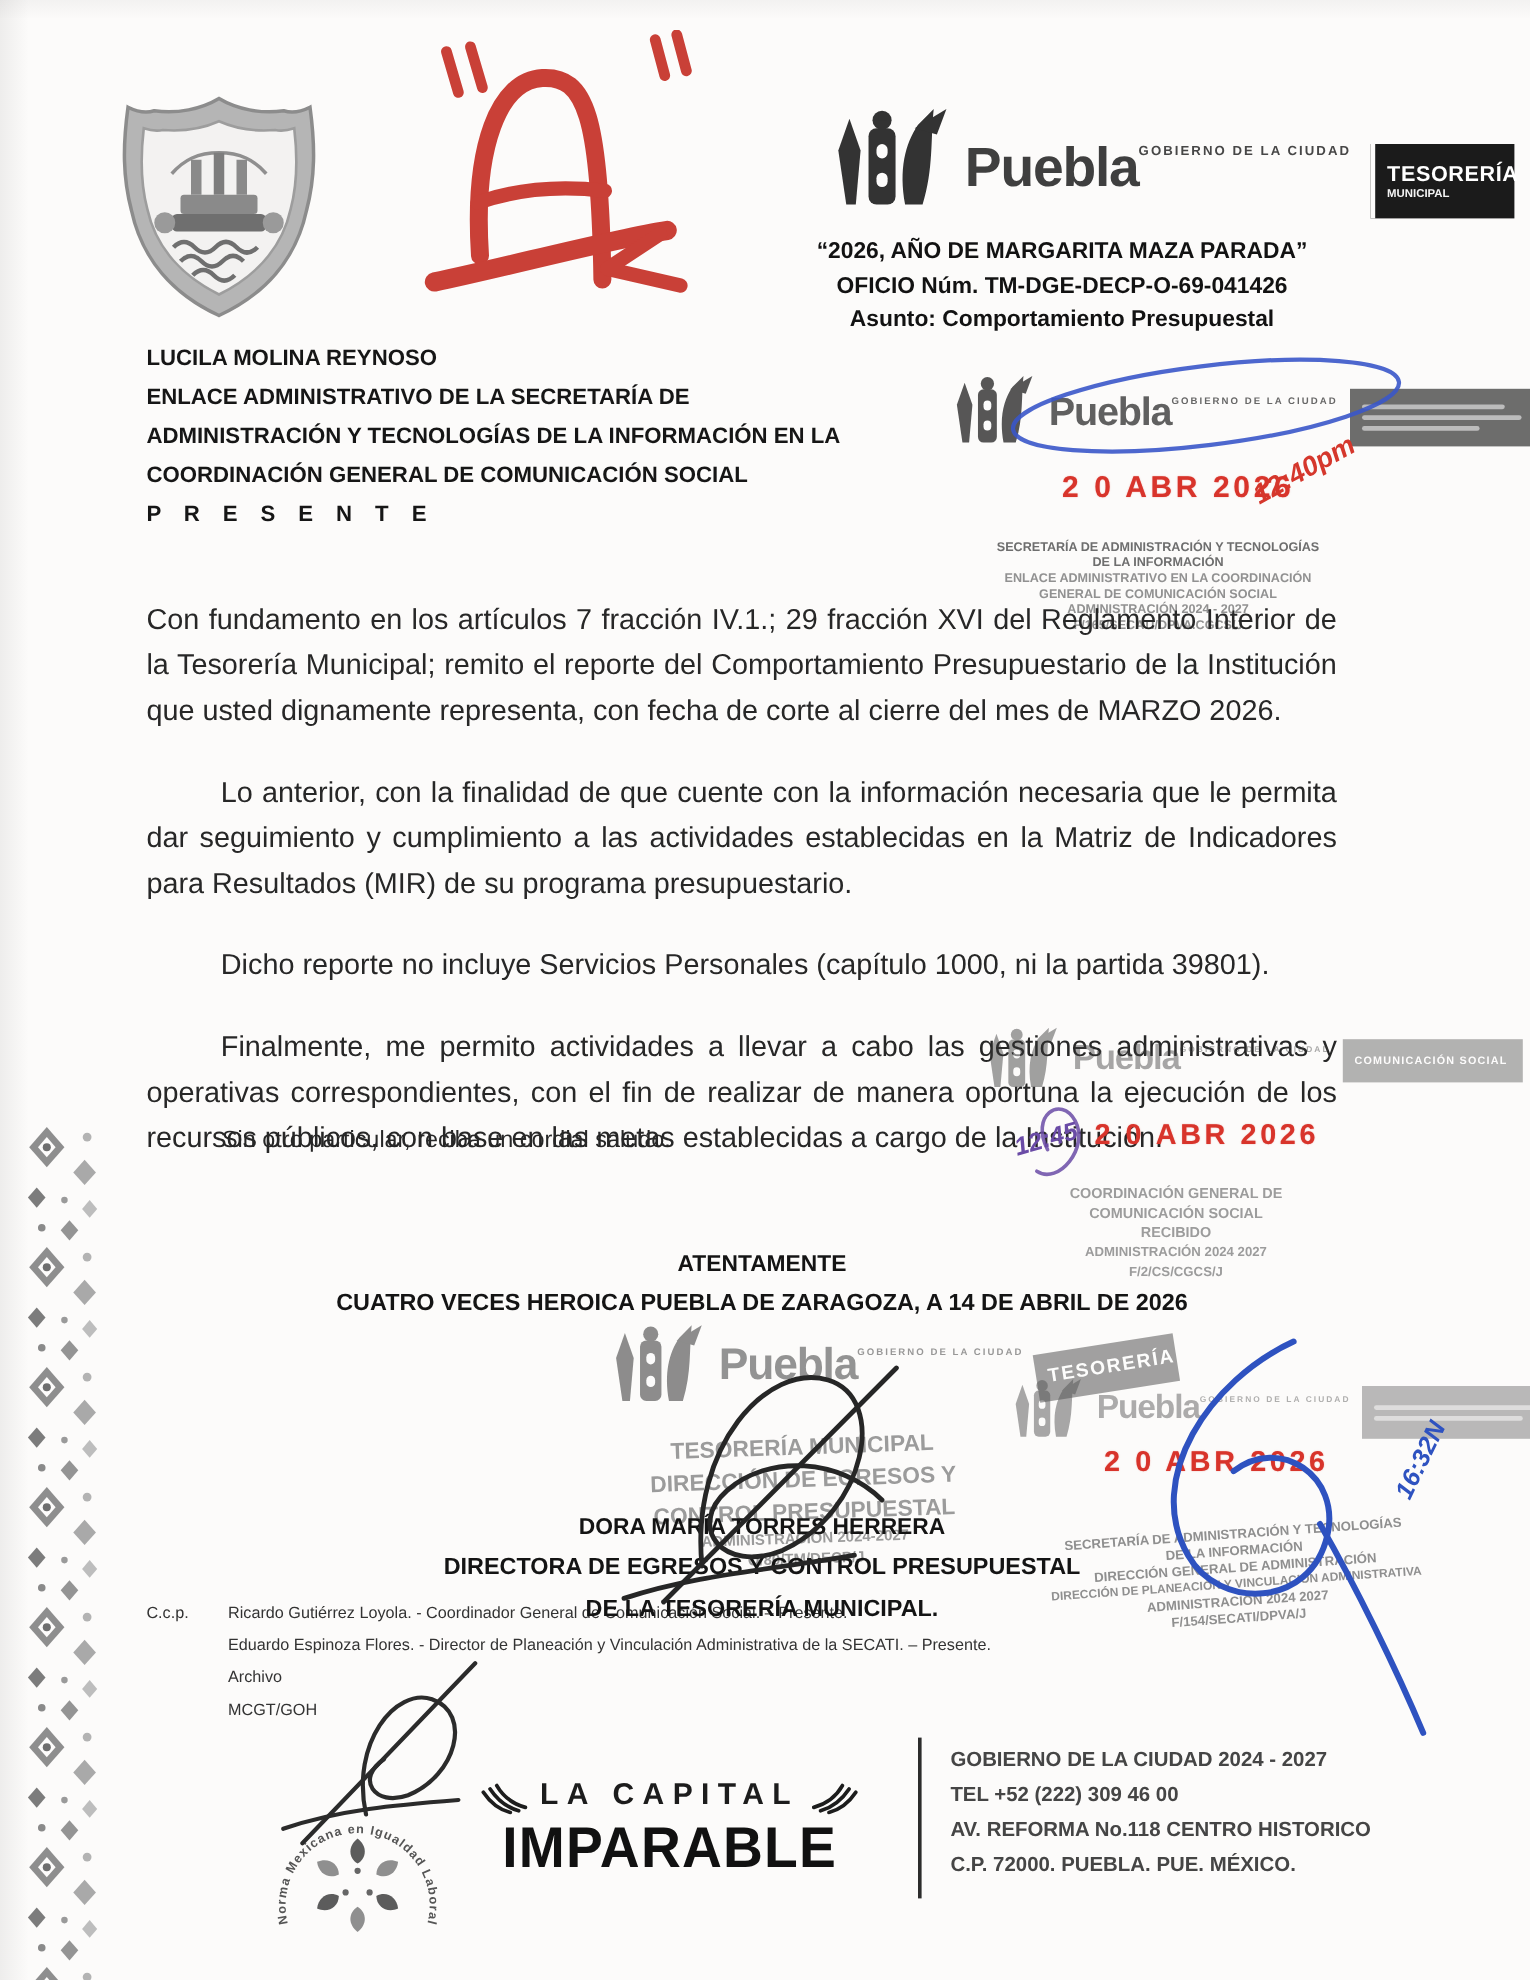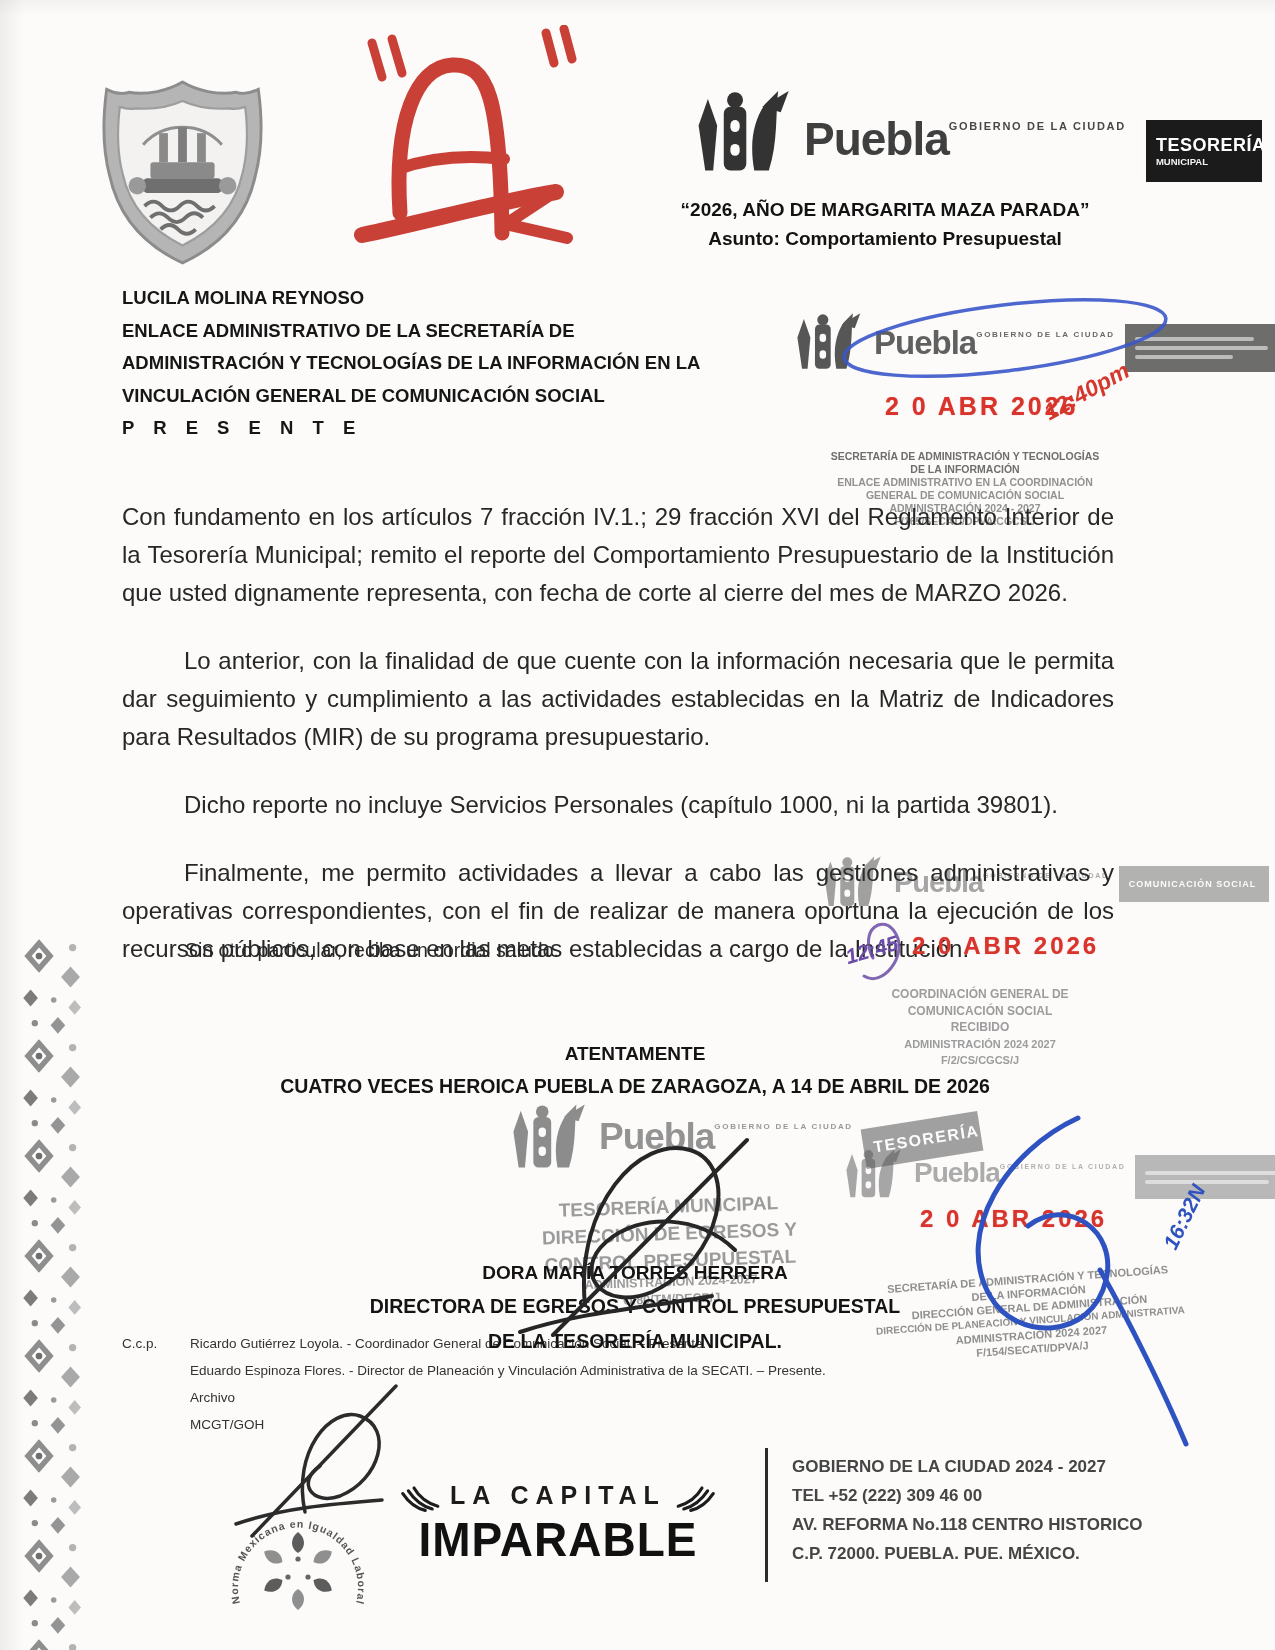--- a/index.html
+++ b/index.html
@@ -136,28 +136,29 @@
       <div class="tg" style="font-size:11px;">GOBIERNO DE LA CIUDAD</div>
     </div>
     <div class="pbox" style="width:120px;height:62px;margin-top:36px;margin-left:6px;border-left:4px solid #fdfcfb;">
       <div class="pbox-t" style="font-size:18px;">TESORERÍA</div>
       <div class="pbox-s" style="font-size:9.5px;">MUNICIPAL</div>
     </div>
   </div>
 
   <div class="abs hdr" style="left:655px;top:196px;width:460px;">
     <div>“2026, AÑO DE MARGARITA MAZA PARADA”</div>
+    <div>OFICIO Núm. TM-DGE-DECP-O-69-041426</div>
     <div>Asunto: Comportamiento Presupuestal</div>
   </div>
 
   <div class="abs addr" style="left:122px;top:282px;width:640px;">
     <div>LUCILA MOLINA REYNOSO</div>
     <div>ENLACE ADMINISTRATIVO DE LA SECRETARÍA DE</div>
     <div>ADMINISTRACIÓN Y TECNOLOGÍAS DE LA INFORMACIÓN EN LA</div>
-    <div>VINCULACIÓN GENERAL DE COMUNICACIÓN SOCIAL</div>
+    <div>COORDINACIÓN GENERAL DE COMUNICACIÓN SOCIAL</div>
     <div class="presente">P R E S E N T E</div>
   </div>
 
   <div class="plogo" style="left:790px;top:308px;opacity:.82;filter:grayscale(1);">
     <svg width="74" height="68" viewBox="0 0 80 70">
         <use href="#pueblaIcons"></use>
       </svg>
     <div class="wmcol" style="margin-top:18px;">
       <div class="wm" style="font-size:33px;">Puebla</div>
       <div class="tg" style="font-size:8px;">GOBIERNO DE LA CIUDAD</div>

